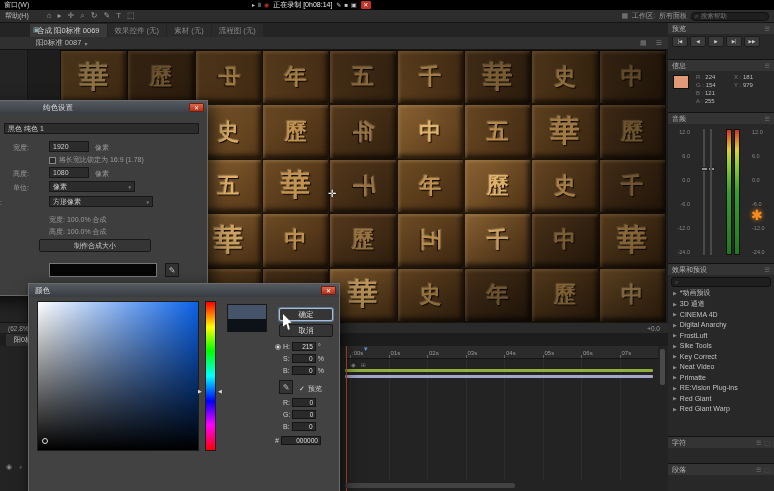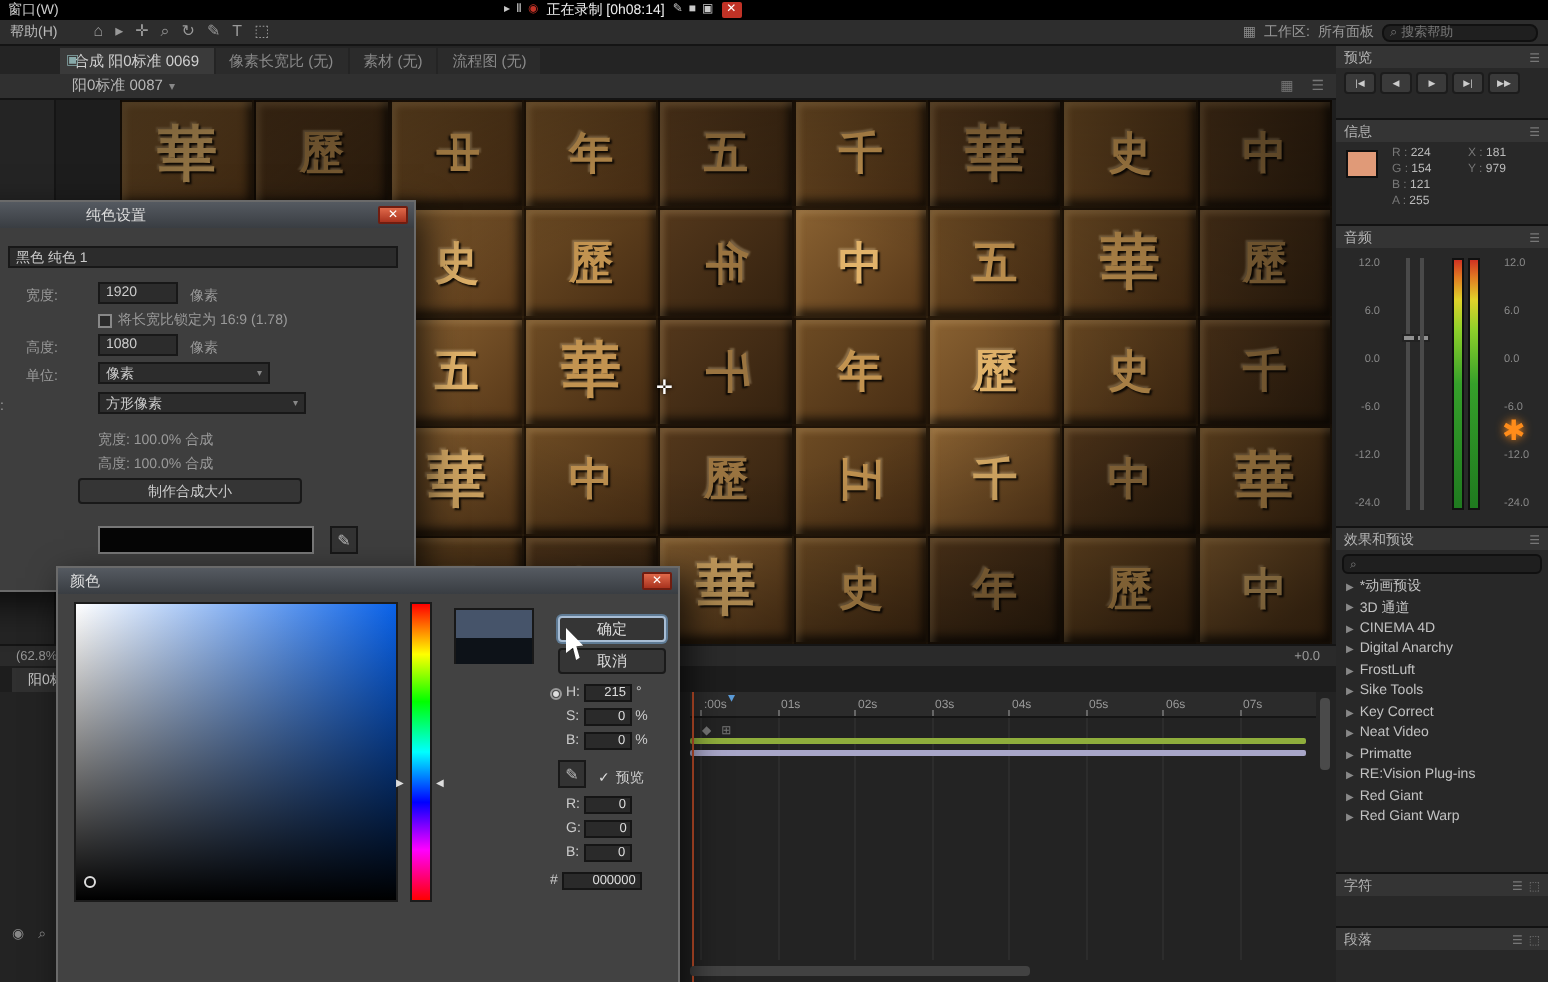--- a/index.html
+++ b/index.html
@@ -194,21 +194,21 @@
     <span class="ws-value">所有面板</span>
     <div class="searchbox">
       <span>⌕</span>
       <span>搜索帮助</span>
     </div>
   </div>
 
   <div id="tabsrow">
     <span class="ptab-lead">▣</span>
   <div class="ptab active">合成 阳0标准 0069</div>
-      <div class="ptab">像素长宽比 (无)</div>
+      <div class="ptab">效果控件 (无)</div>
       <div class="ptab">素材 (无)</div>
       <div class="ptab">流程图 (无)</div>
     </div>
   <div id="comptabrow">
     <span>阳0标准 0087</span>
     <span class="ct-caret">▾</span>
     <span class="ct-spacer"></span>
     <span class="ct-ico">▦</span>
     <span class="ct-ico">☰</span>
   </div>

